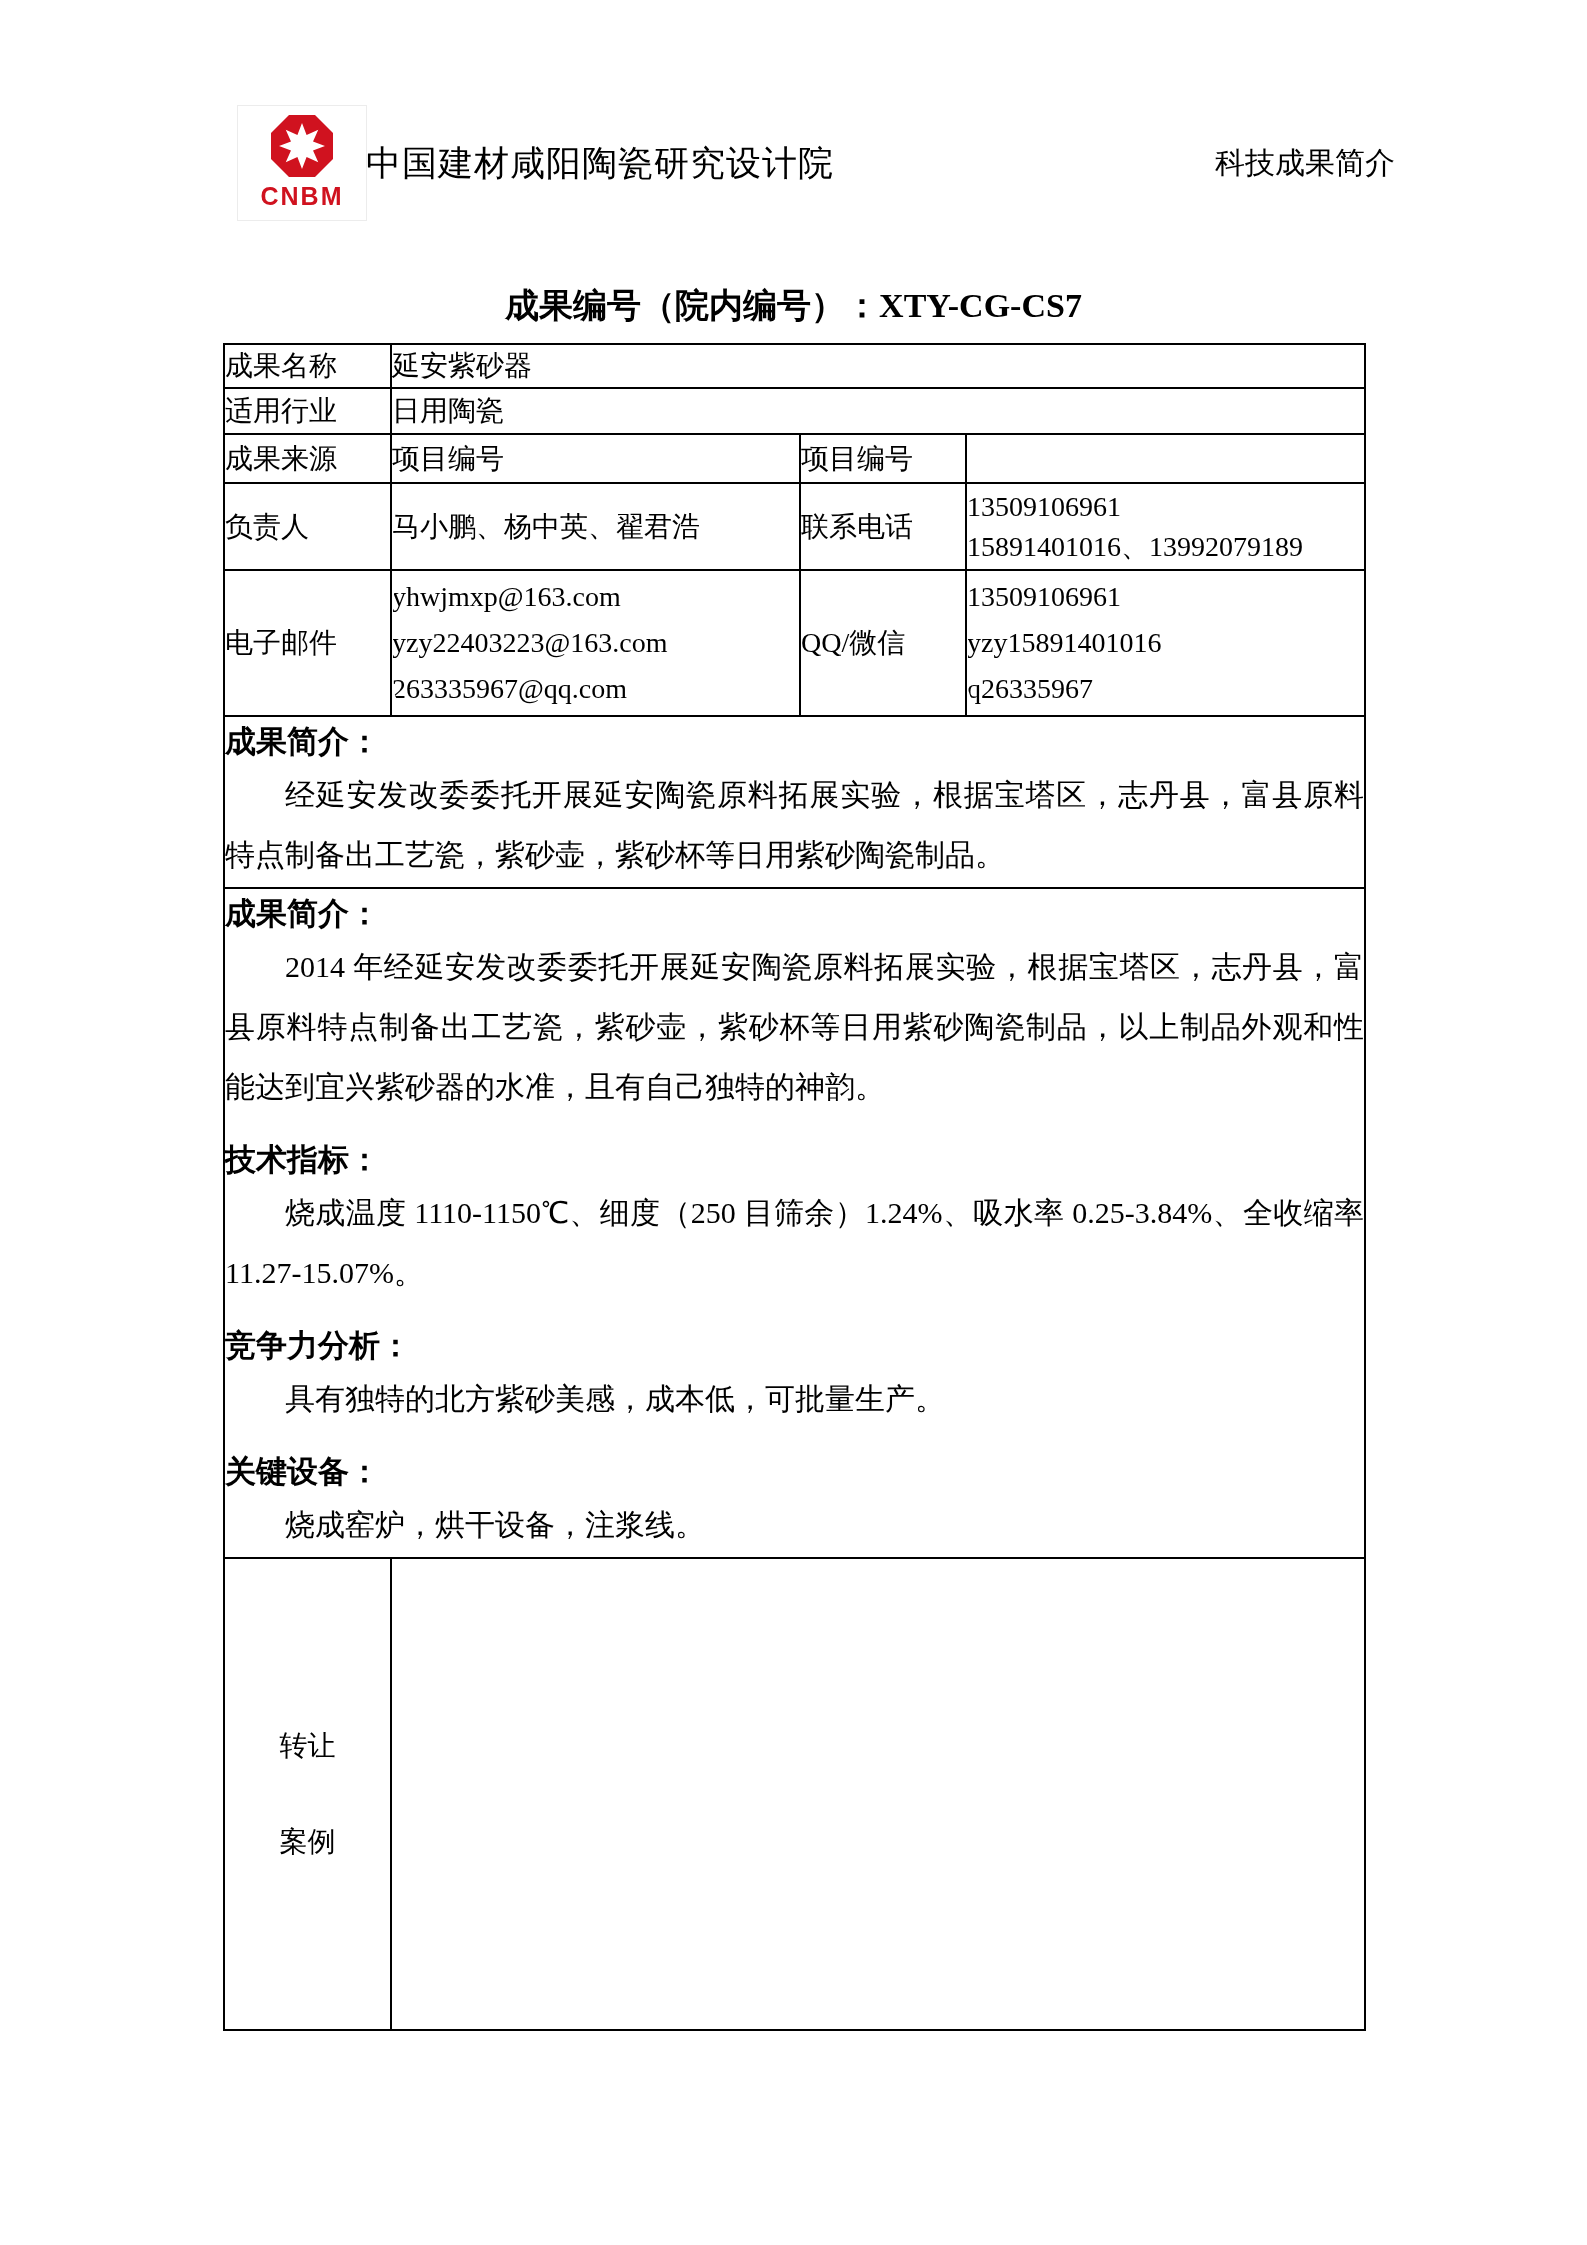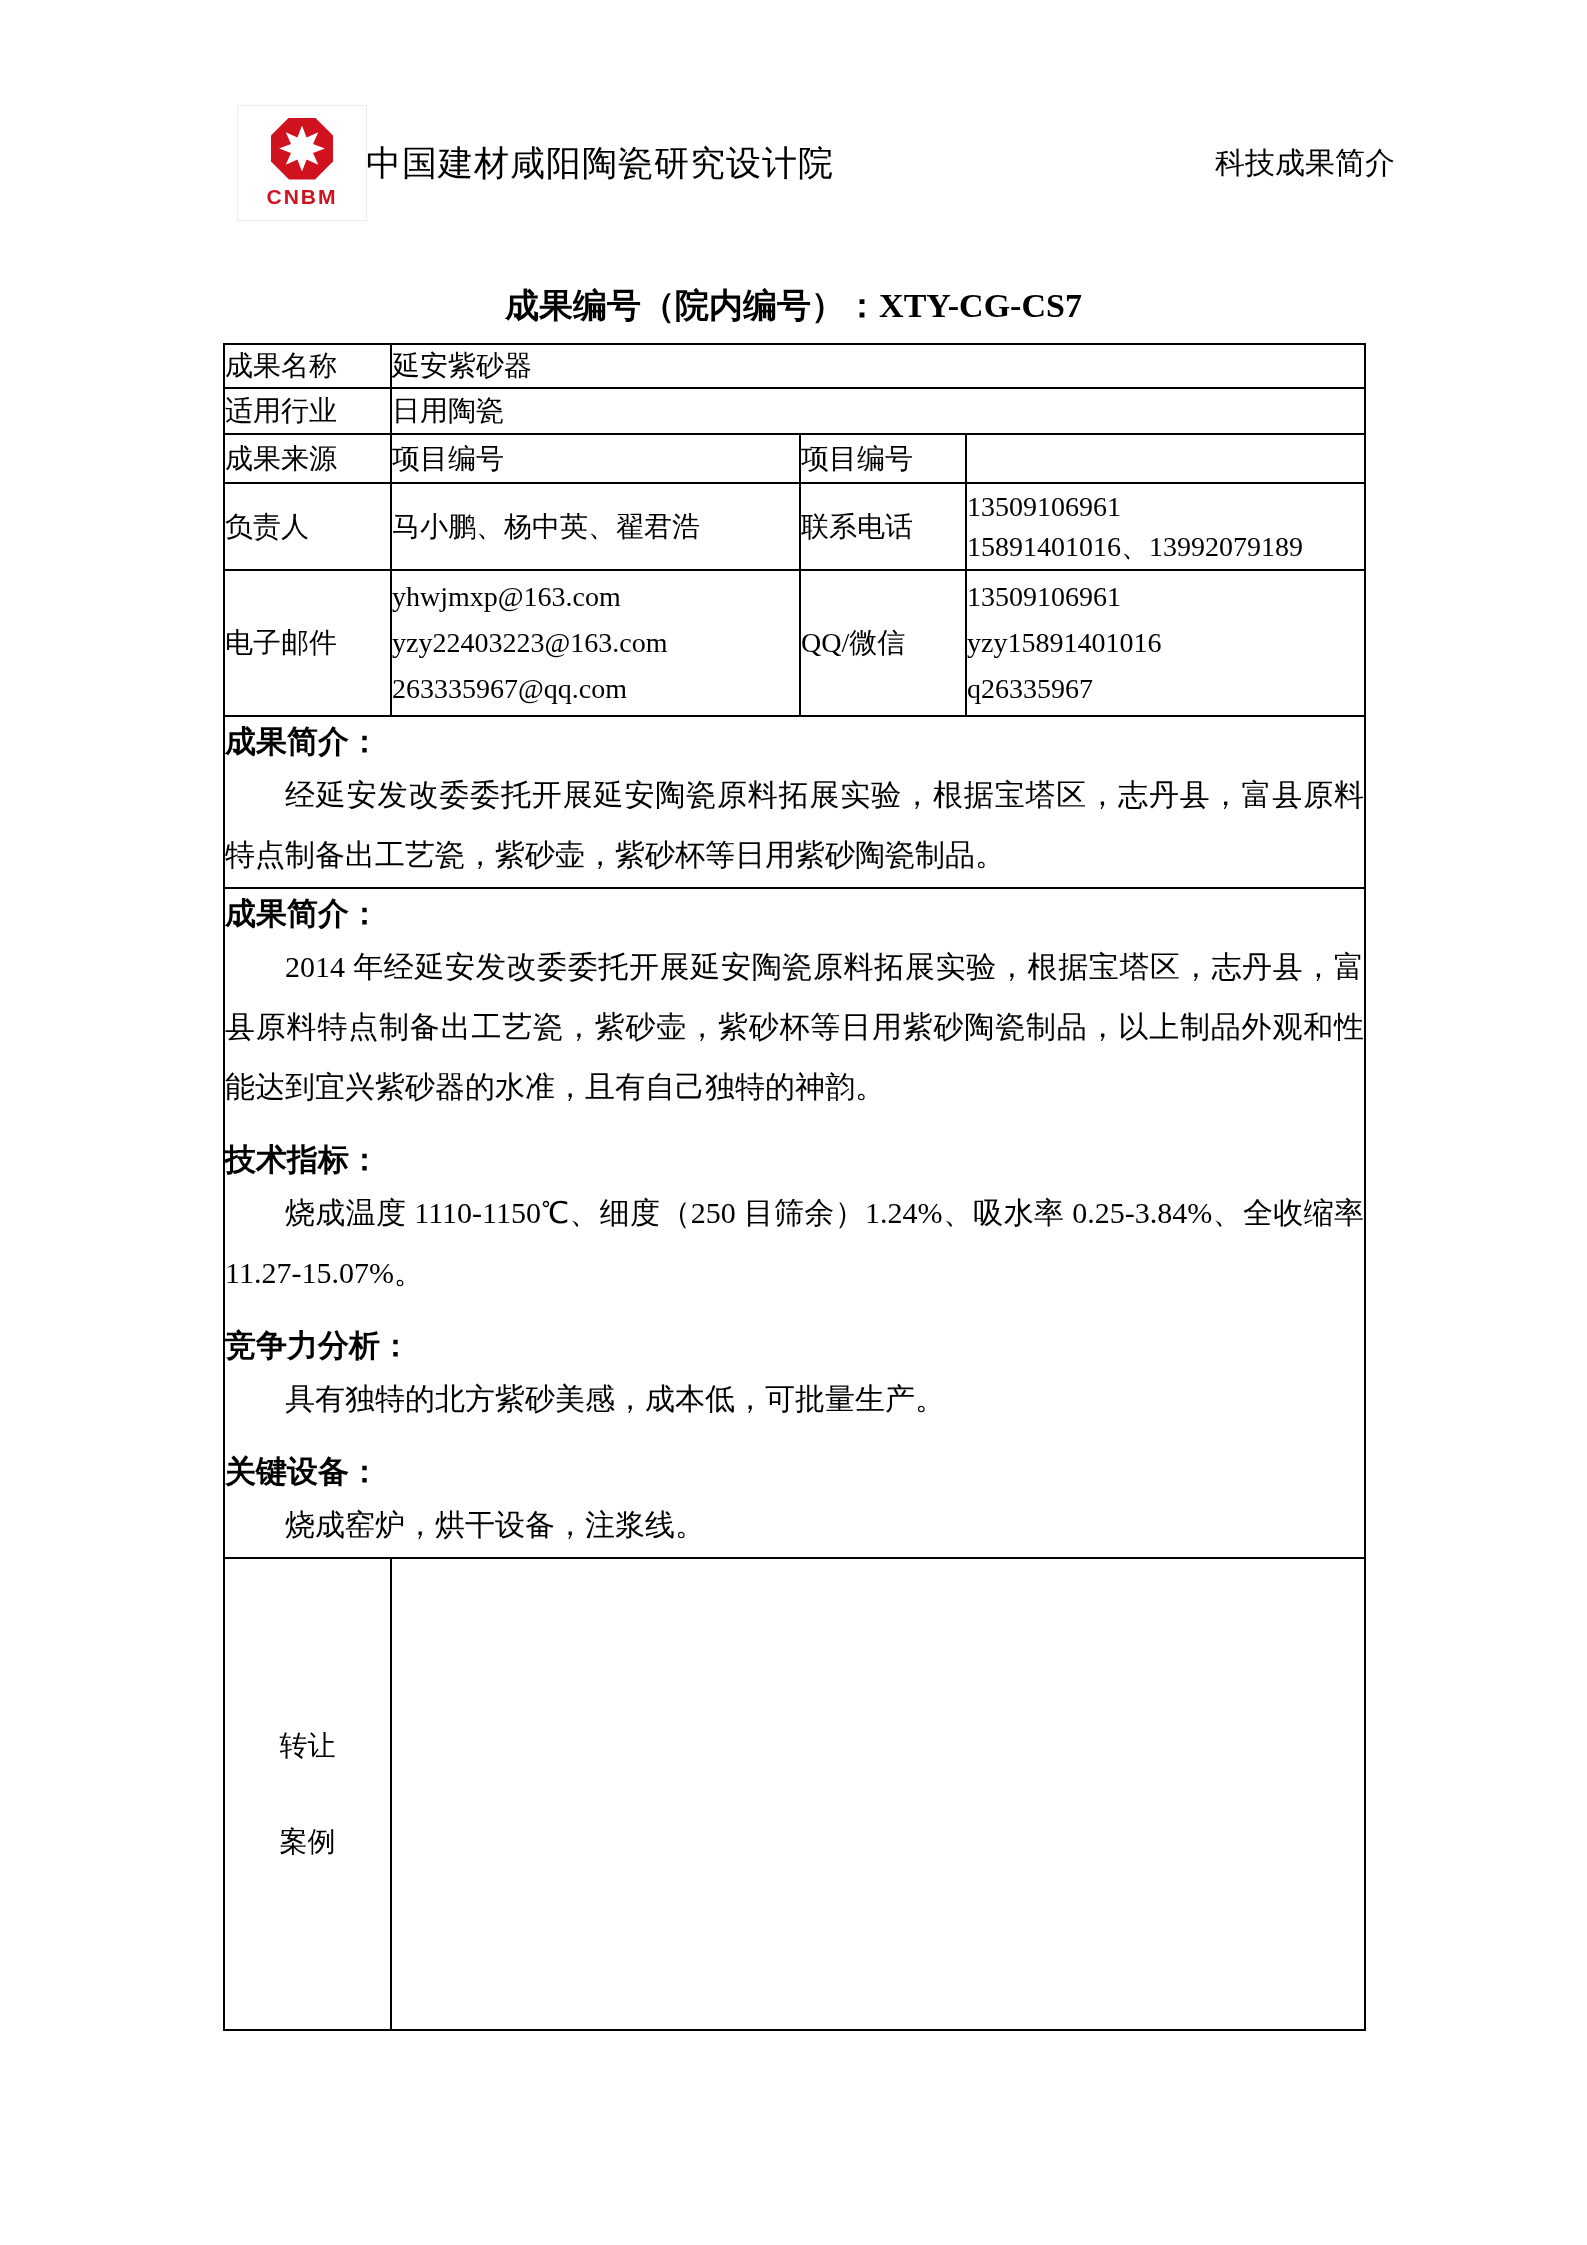--- a/index.html
+++ b/index.html
@@ -21,42 +21,42 @@
     display:flex; flex-direction:column; align-items:center; justify-content:center;
   }
   .octagon {
     position:relative; width:62px; height:62px; background:var(--red);
     clip-path:polygon(29% 0,71% 0,100% 29%,100% 71%,71% 100%,29% 100%,0 71%,0 29%);
   }
   .star8 {
     position:absolute; inset:13%; background:#fff;
     clip-path:polygon(50% 0%,60% 26%,85.4% 14.6%,74% 40%,100% 50%,74% 60%,85.4% 85.4%,60% 74%,50% 100%,40% 74%,14.6% 85.4%,26% 60%,0% 50%,26% 40%,14.6% 14.6%,40% 26%);
   }
-  .logo-cnbm { margin-top:5px; color:var(--red); font-weight:bold; font-size:21px; letter-spacing:2px; }
+  .logo-cnbm { margin-top:5px; color:var(--red); font-weight:bold; font-size:25px; letter-spacing:2px; }
   .org-name { font-size:35px; letter-spacing:1px; }
   .doc-type { margin-left:auto; font-size:30px; }
 
   
   .title {
     position:absolute; top:283px; left:223px; width:1141px;
     text-align:center; font-weight:bold; font-size:34px;
   }
 
   
   table.info {
     position:absolute; top:343px; left:223px;
     width:1141px; border-collapse:collapse; table-layout:fixed;
   }
   table.info td { border:2px solid #000; padding:2px 0; font-size:28px; vertical-align:middle; overflow:hidden; }
   td.lbl { }
   .r1 td { height:38px; }
   .r2 td { height:40px; }
   .r3 td { height:43px;margin-left:36px; }
   .r4 td { height:81px; }
-  .r5 td { height:140px; }
+  .r5 td { height:140px;border-radius:31px; }
   .twolines div { line-height:40px; }
   .threelines div { line-height:46px; }
 
   
   td.sec-cell { padding:12px 14px 16px 14px; vertical-align:top; }
   .sec-h {
     font-family:"Liberation Sans", sans-serif; font-weight:bold;
     font-size:31px; line-height:46px; margin:0;
   }
   .sec-h.gap { margin-top:20px; }

